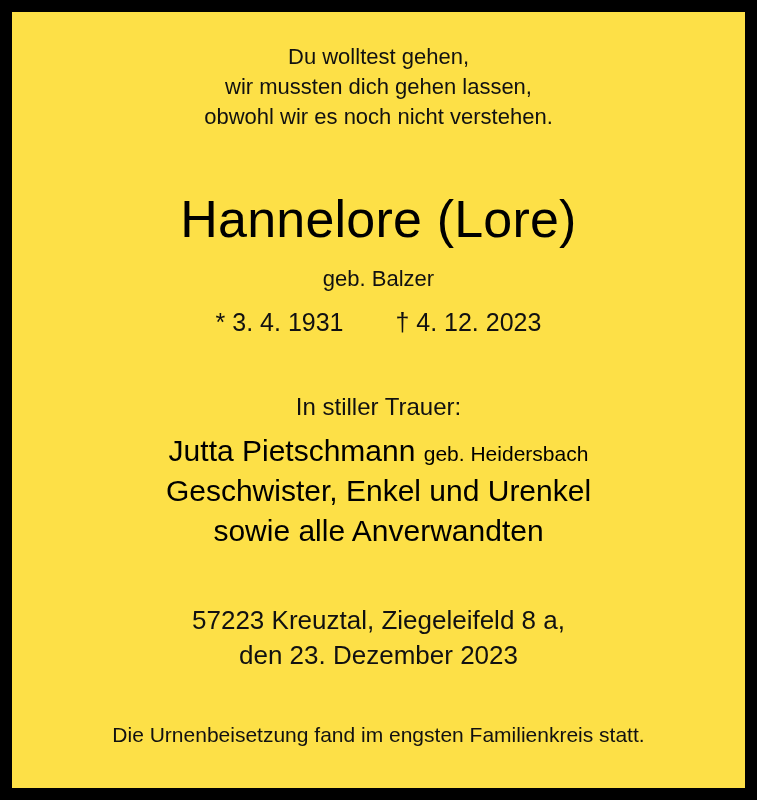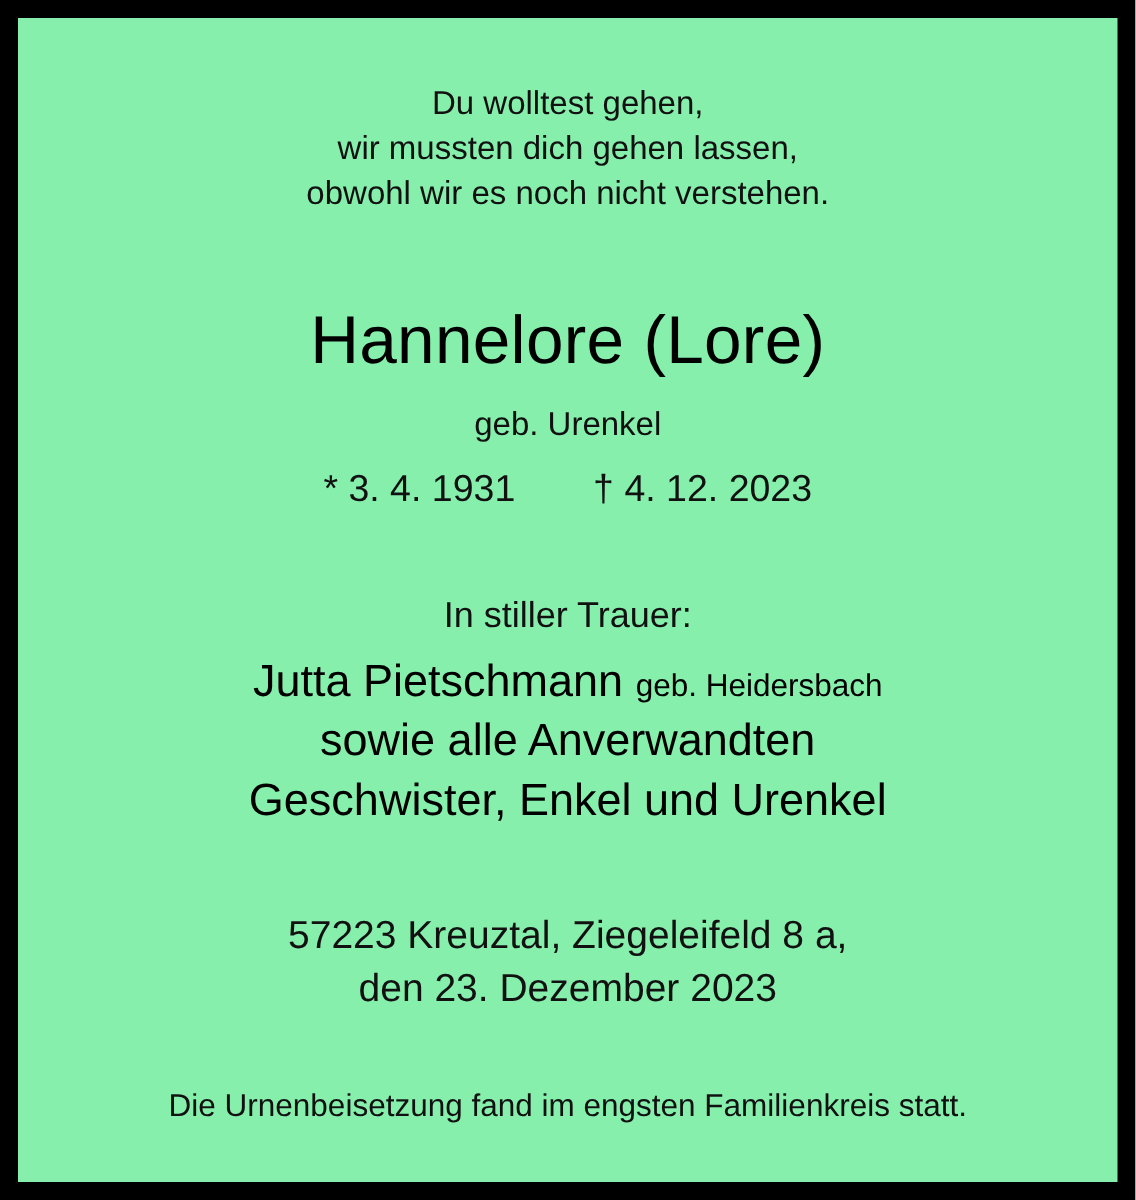--- a/index.html
+++ b/index.html
@@ -11,45 +11,45 @@
     width: 757px;
     height: 800px;
     font-family: "Liberation Sans", sans-serif;
     color: #000000;
   }
   .obituary-frame {
     box-sizing: border-box;
     width: 757px;
     height: 800px;
     border: 12px solid #000000;
-    background: #86efac;
+    background: #fde047;
     display: flex;
     flex-direction: column;
     align-items: center;
-    padding-top: 42px;
+    padding-top: 30px;
   }
   .inner {
     width: 100%;
     display: flex;
     flex-direction: column;
     align-items: center;
   }
   .verse {
     text-align: center;
     font-size: 22px;
     line-height: 1.37;
     color: #111111;
     margin-bottom: 54px;
   }
   .verse div {
     white-space: nowrap;
   }
   .name {
     text-align: center;
-    font-size: 45px;
+    font-size: 52px;
     line-height: 1.27;
     letter-spacing: 0.2px;
     color: #000000;
     margin-bottom: 14px;
   }
   .name div {
     white-space: nowrap;
   }
   .maiden {
     text-align: center;
@@ -113,37 +113,37 @@
     <div class="verse">
       <div>Du wolltest gehen,</div>
       <div>wir mussten dich gehen lassen,</div>
       <div>obwohl wir es noch nicht verstehen.</div>
     </div>
 
     <div class="name">
       <div>Hannelore (Lore)</div>
     </div>
 
-    <div class="maiden">geb. Urenkel</div>
+    <div class="maiden">geb. Balzer</div>
 
     <div class="dates">
       <span>* 3. 4. 1931</span>
       <span class="sep"></span>
       <span>† 4. 12. 2023</span>
     </div>
 
     <div class="mourning-label">In stiller Trauer:</div>
 
     <div class="mourners">
       <div>
         <span>Jutta Pietschmann</span>
         <span class="small">geb. Heidersbach</span>
       </div>
+      <div>Geschwister, Enkel und Urenkel</div>
       <div>sowie alle Anverwandten</div>
-      <div>Geschwister, Enkel und Urenkel</div>
     </div>
 
     <div class="place">
       <div>57223 Kreuztal, Ziegeleifeld 8 a,</div>
       <div>den 23. Dezember 2023</div>
     </div>
 
     <div class="note">Die Urnenbeisetzung fand im engsten Familienkreis statt.</div>
 
   </div>

